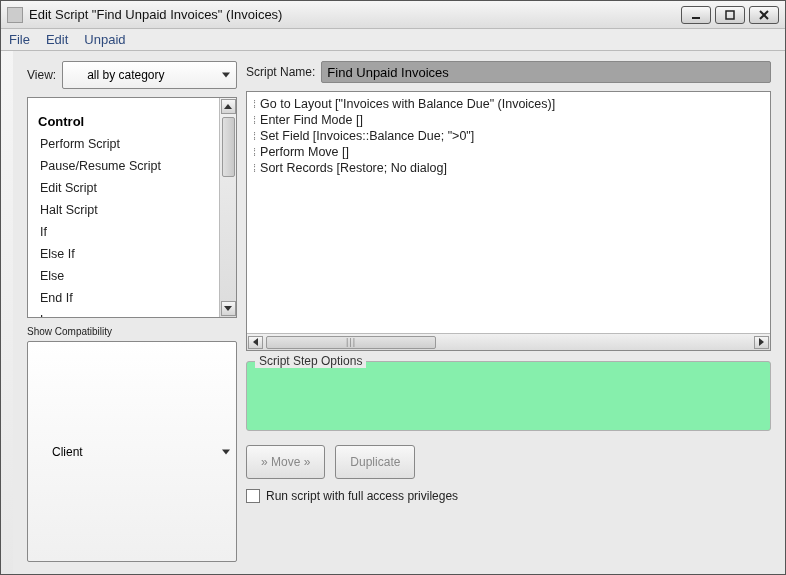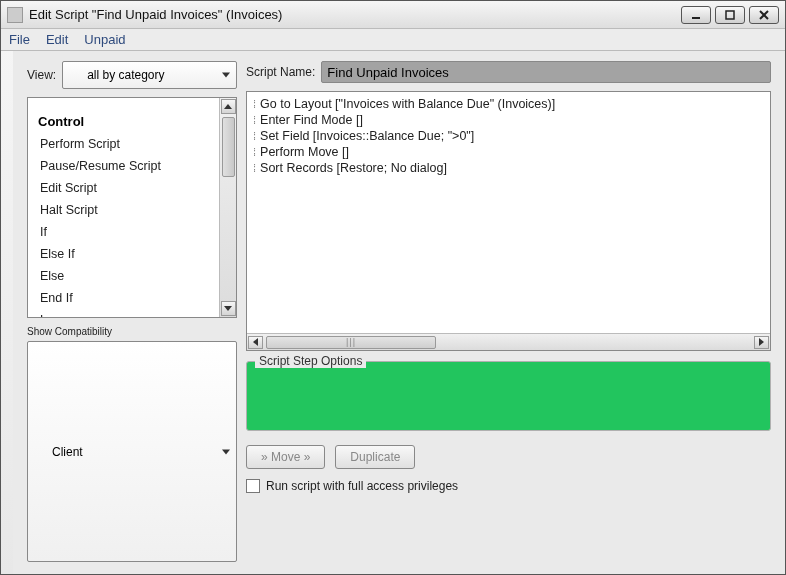--- a/index.html
+++ b/index.html
@@ -222,37 +222,37 @@
     cursor: pointer;
     display:flex;align-items:center;justify-content:center;
     color:#888;font-size:9px;letter-spacing:1px;
   }
   .groupbox {
     margin-top: 10px;
     border: 1px solid #b0b0b0;
     border-radius: 3px;
     position: relative;
     height: 70px;
-    background: #22c55e;
+    background: #86efac;
   }
   .groupbox-title {
     position: absolute;
     top: -8px; left: 8px;
     background: #eaeaea;
     padding: 0 4px;
     font-size: 12px;
     color: #333;
   }
   .btnrow {
     margin-top: 14px;
     display: flex;
     gap: 10px;
   }
   .btn {
-    height: 24px;
+    height: 34px;
     padding: 0 14px;
     border: 1px solid #888;
     border-radius: 3px;
     background: linear-gradient(#f8f8f8,#e0e0e0);
     color: #888;
     display: flex; align-items:center;
     cursor: pointer;
     font-size: 12px;
   }
   .checkrow {

